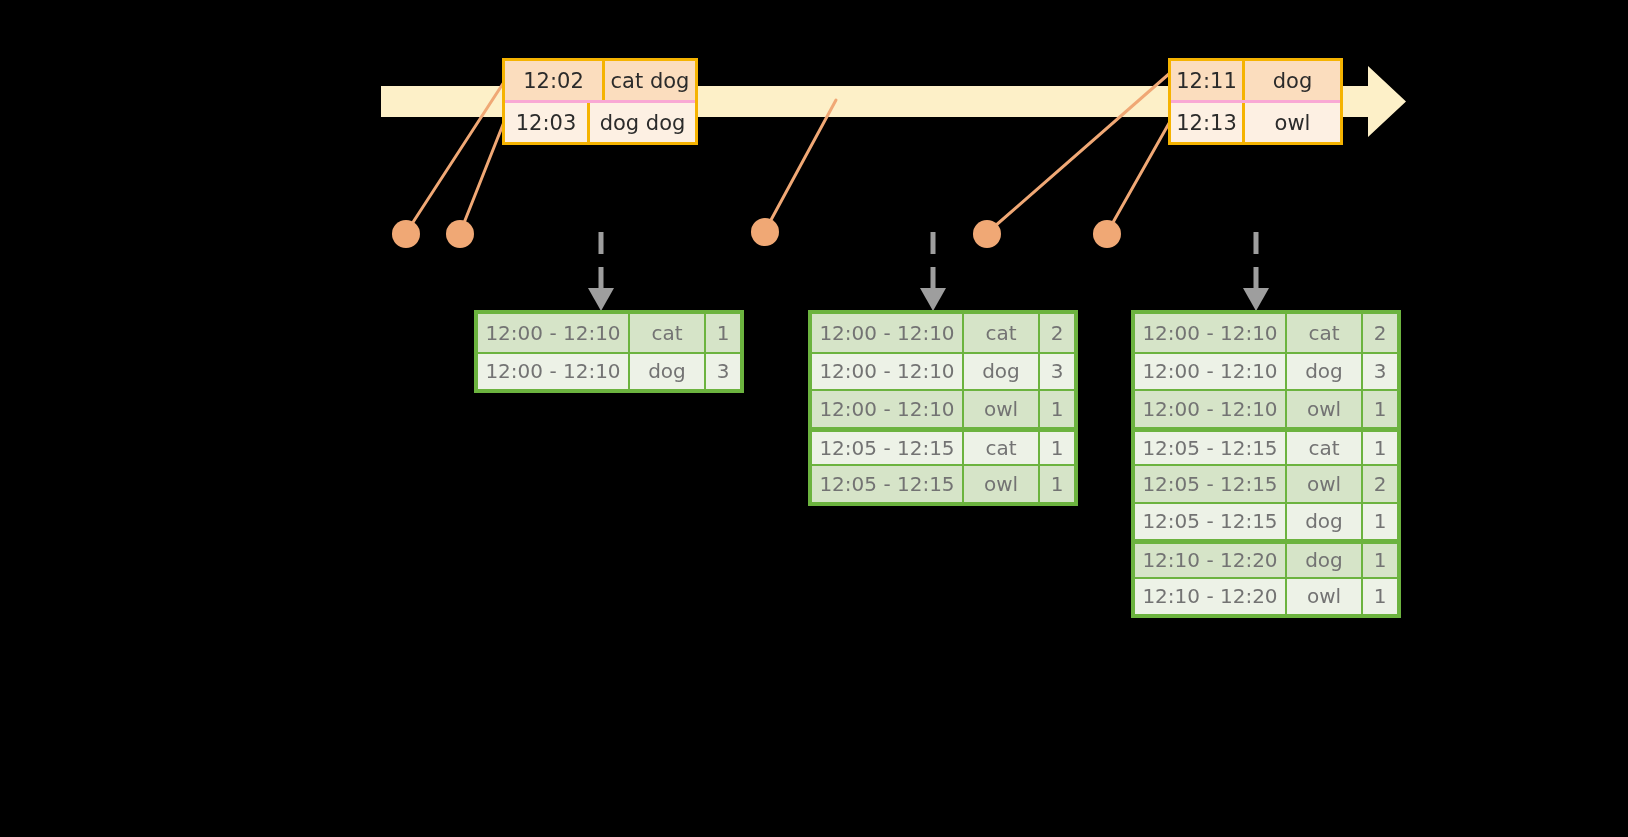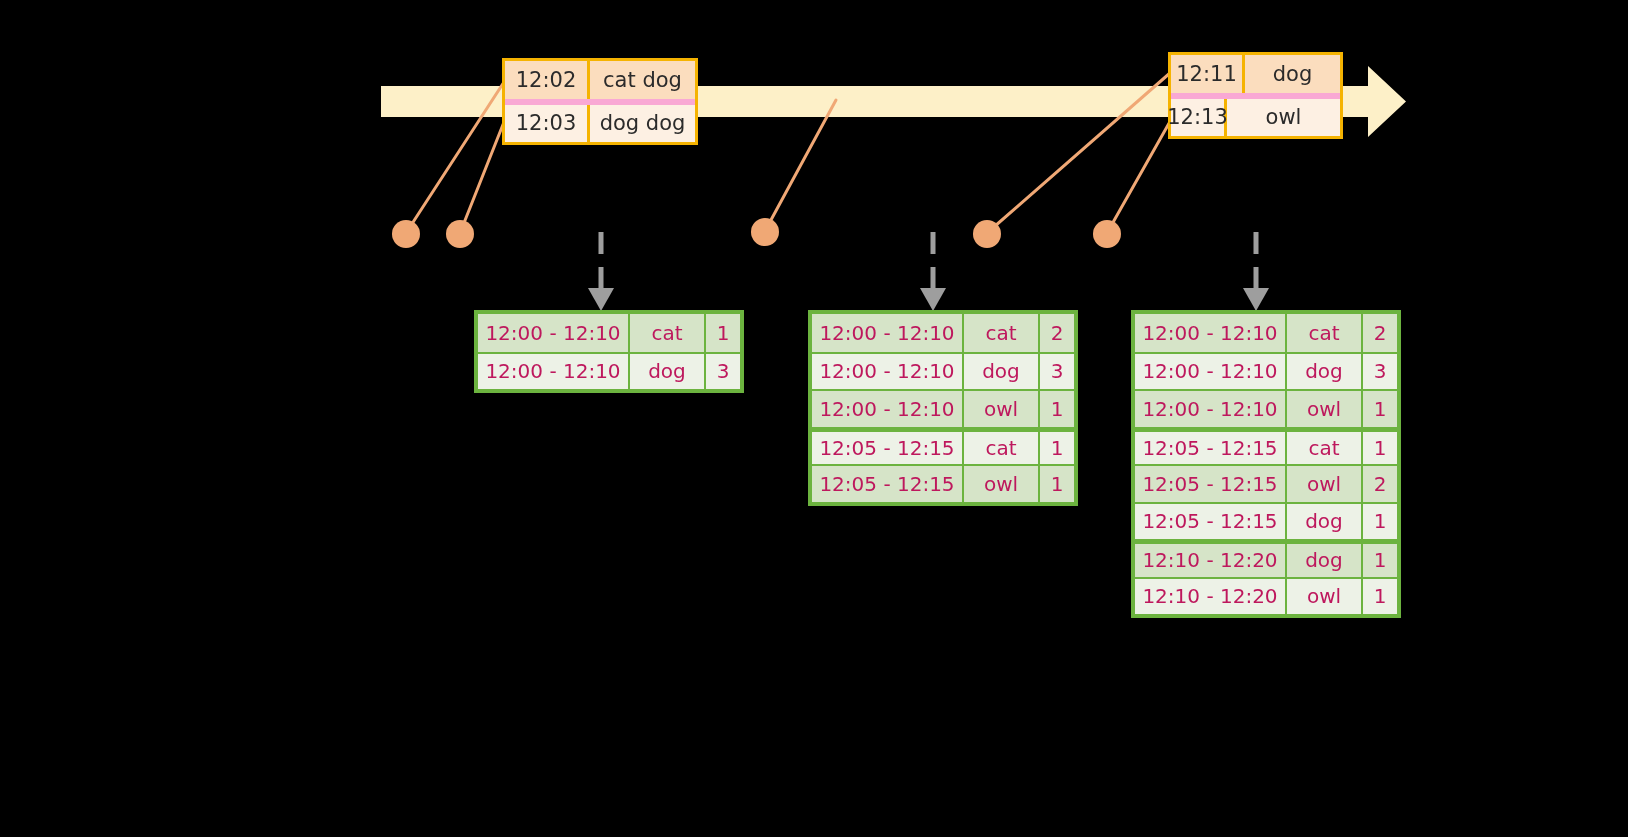--- a/index.html
+++ b/index.html
@@ -7,37 +7,37 @@
        font-family:"DejaVu Sans","Liberation Sans",sans-serif;}
   .stage{position:absolute;left:0;top:0;width:1628px;height:837px;}
 
   
   #timeline-svg{position:absolute;left:0;top:0;width:1628px;height:837px;}
 
   
   .event-box{position:absolute;border:3px solid #F5B301;box-sizing:border-box;
              display:flex;flex-direction:column;}
   .event-row{display:flex;flex:1 1 0;}
-  .event-row + .event-row{border-top:6px solid #f9a8d4;}
+  .event-row + .event-row{border-top:3px solid #f9a8d4;}
   .ev-time{display:flex;align-items:center;justify-content:center;
            font-size:21px;color:#2b2b2b;box-sizing:border-box;
            border-right:3px solid #F5B301;}
   .ev-words{display:flex;align-items:center;justify-content:center;
             font-size:21px;color:#2b2b2b;box-sizing:border-box;flex:1 1 auto;}
   .shade-a .ev-time,.shade-a .ev-words{background:#FBDDBE;}
   .shade-b .ev-time,.shade-b .ev-words{background:#FDF0E3;}
 
   
   .res-table{position:absolute;border:4px solid #6CB33F;box-sizing:border-box;
              display:flex;flex-direction:column;background:#6CB33F;}
   .res-row{display:flex;height:37.5px;box-sizing:border-box;}
   .res-row + .res-row{border-top:2px solid #6CB33F;}
   .res-row.group-start{border-top:5px solid #6CB33F;}
   .res-cell{display:flex;align-items:center;justify-content:center;
-            font-size:20px;color:#be185d;box-sizing:border-box;}
+            font-size:20px;color:#737373;box-sizing:border-box;}
   .res-cell + .res-cell{border-left:2px solid #6CB33F;}
   .c-win{width:150px;}
   .c-word{width:76px;}
   .c-cnt{width:36px;}
   .rw-dark .res-cell{background:#D6E4C8;}
   .rw-light .res-cell{background:#EDF2E7;}
 </style>
 </head>
 <body>
 
@@ -72,37 +72,37 @@
     </g>
     <g fill="#9E9E9E">
       <path d="M588,288 L614,288 L601,311 Z"></path>
       <path d="M920,288 L946,288 L933,311 Z"></path>
       <path d="M1243,288 L1269,288 L1256,311 Z"></path>
     </g>
   </svg>
 
   <div class="event-box" id="eb1" style="left:502px;top:58px;width:196px;height:87px;">
     <div class="event-row shade-a">
-      <div class="ev-time" style="width:85px;">12:02</div>
+      <div class="ev-time" style="width:100px;">12:02</div>
       <div class="ev-words">cat dog</div>
     </div>
     <div class="event-row shade-b">
       <div class="ev-time" style="width:85px;">12:03</div>
       <div class="ev-words">dog dog</div>
     </div>
   </div>
 
 
-  <div class="event-box" id="eb3" style="left:1168px;top:52px;width:175px;height:87px;justify-content:center;">
+  <div class="event-box" id="eb3" style="left:1168px;top:58px;width:175px;height:87px;justify-content:center;">
     <div class="event-row shade-a">
       <div class="ev-time" style="width:74px;">12:11</div>
       <div class="ev-words">dog</div>
     </div>
     <div class="event-row shade-b">
-      <div class="ev-time" style="width:56px;">12:13</div>
+      <div class="ev-time" style="width:74px;">12:13</div>
       <div class="ev-words">owl</div>
     </div>
   </div>
 
   <div class="res-table" id="rt1" style="left:474px;top:310px;">
       <div class="res-row rw-dark">
         <div class="res-cell c-win">12:00 - 12:10</div>
         <div class="res-cell c-word">cat</div>
         <div class="res-cell c-cnt">1</div>
       </div>

